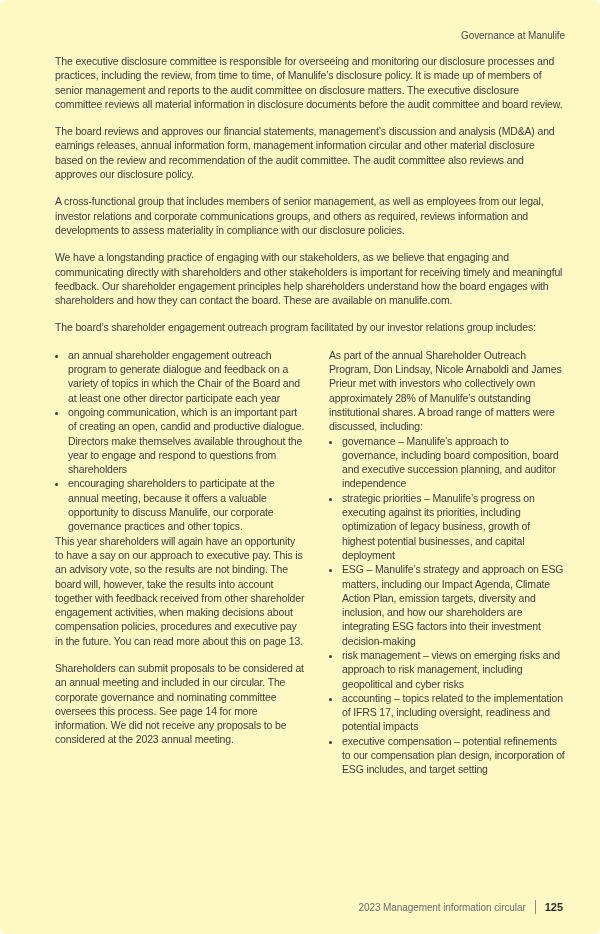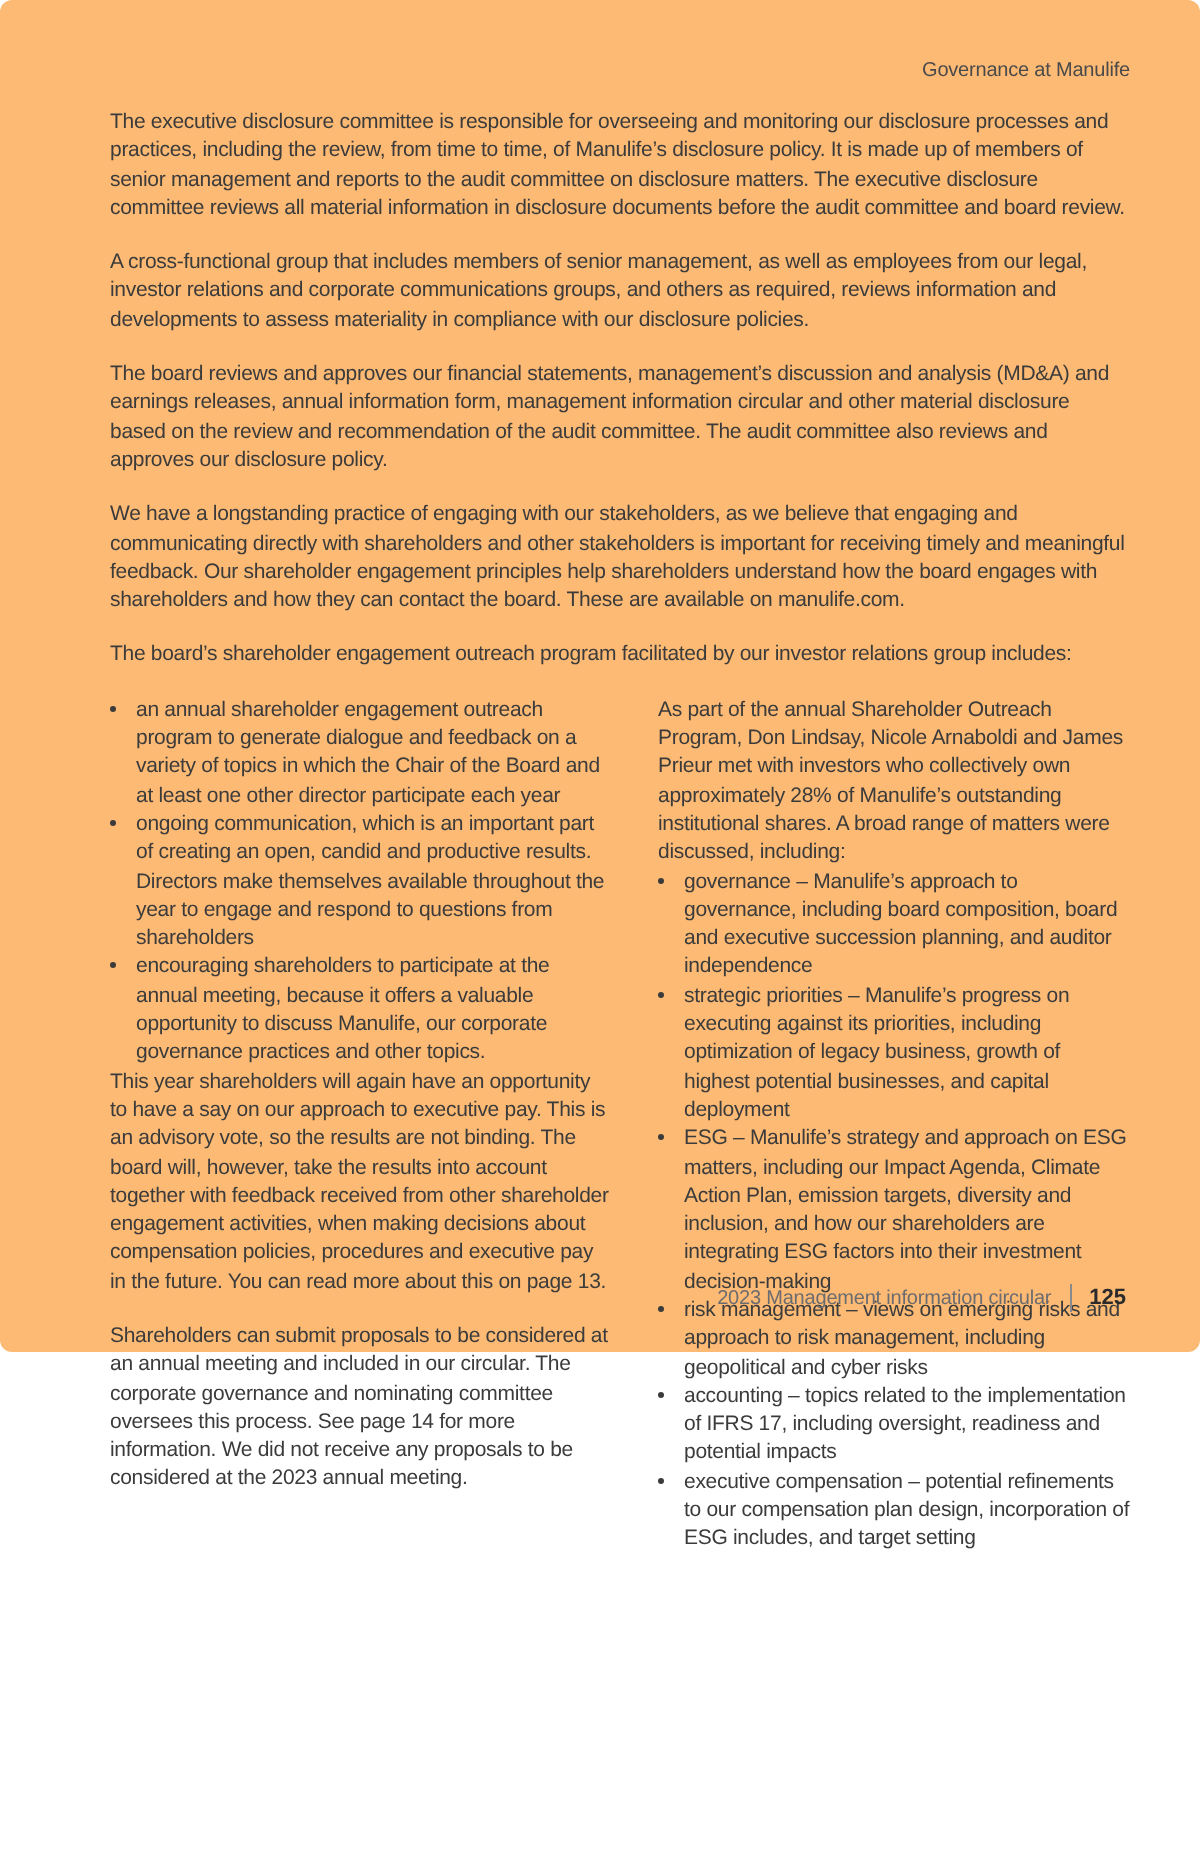--- a/index.html
+++ b/index.html
@@ -5,24 +5,24 @@
   html,body{margin:0;padding:0;}
   body{
     width:600px;height:934px;
     background:#ffffff;
     font-family:"Liberation Sans",sans-serif;
     color:#3b3b3b;
     overflow:hidden;
   }
   .page{
     position:relative;
-    width:600px;height:676px;
+    width:600px;height:934px;
     box-sizing:border-box;
     padding:30px 35px 0 55px;
-    background:#fdba74;
+    background:#fef9c3;
     border-radius:6px;
   }
   .running-header{
     text-align:right;
     font-size:10px;
     color:#4a4a4a;
     letter-spacing:-0.1px;
     margin:0 0 13px 0;
   }
   p{
@@ -107,32 +107,32 @@
 </head>
 <body>
 
 <div class="page">
 
   <div class="running-header">
     <span>Governance at Manulife</span>
   </div>
 
   <p>The executive disclosure committee is responsible for overseeing and monitoring our disclosure processes and practices, including the review, from time to time, of Manulife’s disclosure policy. It is made up of members of senior management and reports to the audit committee on disclosure matters. The executive disclosure committee reviews all material information in disclosure documents before the audit committee and board review.</p>
+  <p>The board reviews and approves our financial statements, management’s discussion and analysis (MD&amp;A) and earnings releases, annual information form, management information circular and other material disclosure based on the review and recommendation of the audit committee. The audit committee also reviews and approves our disclosure policy.</p>
   <p>A cross-functional group that includes members of senior management, as well as employees from our legal, investor relations and corporate communications groups, and others as required, reviews information and developments to assess materiality in compliance with our disclosure policies.</p>
-  <p>The board reviews and approves our financial statements, management’s discussion and analysis (MD&amp;A) and earnings releases, annual information form, management information circular and other material disclosure based on the review and recommendation of the audit committee. The audit committee also reviews and approves our disclosure policy.</p>
 
   <p>We have a longstanding practice of engaging with our stakeholders, as we believe that engaging and communicating directly with shareholders and other stakeholders is important for receiving timely and meaningful feedback. Our shareholder engagement principles help shareholders understand how the board engages with shareholders and how they can contact the board. These are available on manulife.com.</p>
   <p>The board’s shareholder engagement outreach program facilitated by our investor relations group includes:</p>
 
   <div class="columns">
 
     <div class="col-left">
       <ul>
           <li>an annual shareholder engagement outreach program to generate dialogue and feedback on a variety of topics in which the Chair of the Board and at least one other director participate each year</li>
-          <li>ongoing communication, which is an important part of creating an open, candid and productive results. Directors make themselves available throughout the year to engage and respond to questions from shareholders</li>
+          <li>ongoing communication, which is an important part of creating an open, candid and productive dialogue. Directors make themselves available throughout the year to engage and respond to questions from shareholders</li>
           <li>encouraging shareholders to participate at the annual meeting, because it offers a valuable opportunity to discuss Manulife, our corporate governance practices and other topics.</li>
         </ul>
 
       <p>This year shareholders will again have an opportunity to have a say on our approach to executive pay. This is an advisory vote, so the results are not binding. The board will, however, take the results into account together with feedback received from other shareholder engagement activities, when making decisions about compensation policies, procedures and executive pay in the future. You can read more about this on page 13.</p>
 
       <p>Shareholders can submit proposals to be considered at an annual meeting and included in our circular. The corporate governance and nominating committee oversees this process. See page 14 for more information. We did not receive any proposals to be considered at the 2023 annual meeting.</p>
     </div>
 
     <div class="col-right">
       <div class="green-bar" style="background: rgb(0, 167, 88);"></div>

